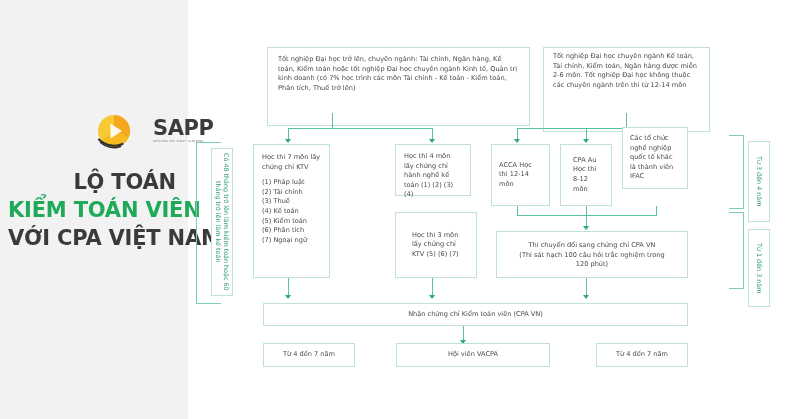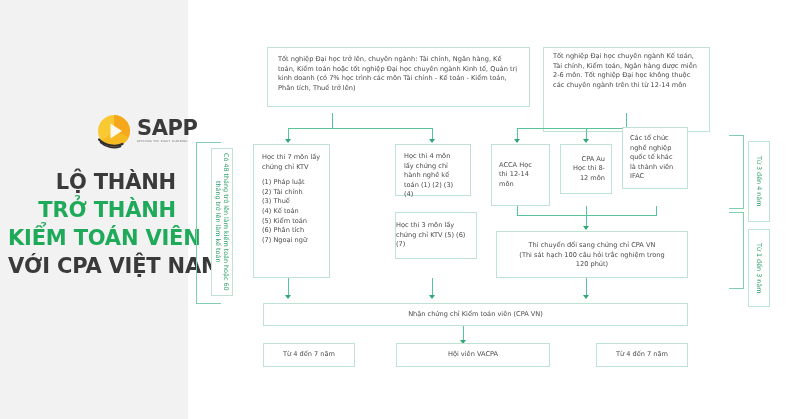--- a/index.html
+++ b/index.html
@@ -15,21 +15,21 @@
   .brand-panel{
     position:absolute;left:0;top:0;width:188px;height:419px;
     background:#f2f2f2;
   }
   .logo-wrap{
     position:absolute;left:95px;top:110px;width:95px;height:42px;
     display:flex;align-items:center;
   }
   .logo-mark{position:relative;width:38px;height:38px;flex:0 0 38px;}
   .logo-text{
-    margin-left:4px;display:flex;flex-direction:column;justify-content:center;
+    margin-left:20px;display:flex;flex-direction:column;justify-content:center;
     height:38px;
   }
   .logo-word{
     font-family:"DejaVu Sans","Liberation Sans",sans-serif;
     font-weight:bold;font-size:21px;letter-spacing:-0.4px;color:#3b3b3b;
     line-height:20px;
   }
   .logo-tag{
     font-size:2.6px;letter-spacing:0.35px;color:#6f6f6f;line-height:5px;
     margin-top:1px;white-space:nowrap;
@@ -113,30 +113,29 @@
           <path d="M5.5 30.5 C11 35.5 19 37 25.5 34.5" stroke="#2f2f2f" stroke-width="1.6" fill="none" stroke-linecap="round"></path>
         </svg>
       </div>
       <div class="logo-text">
         <div class="logo-word">SAPP</div>
         <div class="logo-tag">APPLYING THE RIGHT LEARNING</div>
       </div>
     </div>
 
     <div class="headline">
-      <div class="hl-dark">LỘ THÀNH</div>
-      <div class="hl-green">TRỞ THÀNH</div>
+      <div class="hl-dark">LỘ TOÁN</div>
       <div class="hl-green">KIỂM TOÁN VIÊN</div>
       <div class="hl-dark">VỚI CPA VIỆT NAM</div>
     </div>
   </div>
 
   <div class="fc">
 
-    <div class="box" style="left:79px;top:47px;width:263px;height:60px;padding:7px 10px;">Tốt nghiệp Đại học trở lên, chuyên ngành: Tài chính, Ngân hàng, Kế toán, Kiểm toán hoặc tốt nghiệp Đại học chuyên ngành Kinh tế, Quản trị kinh doanh (có 7% học trình các môn Tài chính - Kế toán - Kiểm toán, Phân tích, Thuế trở lên)</div>
+    <div class="box" style="left:79px;top:47px;width:263px;height:79px;padding:7px 10px;">Tốt nghiệp Đại học trở lên, chuyên ngành: Tài chính, Ngân hàng, Kế toán, Kiểm toán hoặc tốt nghiệp Đại học chuyên ngành Kinh tế, Quản trị kinh doanh (có 7% học trình các môn Tài chính - Kế toán - Kiểm toán, Phân tích, Thuế trở lên)</div>
 
     <div class="box" style="left:355px;top:47px;width:167px;height:85px;padding:4px 9px;">Tốt nghiệp Đại học chuyên ngành Kế toán, Tài chính, Kiểm toán, Ngân hàng được miễn 2-6 môn. Tốt nghiệp Đại học không thuộc các chuyên ngành trên thi từ 12-14 môn</div>
 
     <div class="line vl" style="left:144px;top:113px;height:16px;"></div>
 
     <div class="line hl" style="left:100px;top:128px;width:145px;"></div>
 
     <div class="line vl" style="left:100px;top:128px;height:14px;"></div>
     <div class="arrow" style="left:97px;top:139px;"></div>
 
@@ -166,25 +165,25 @@
         <li>(3) Thuế</li>
         <li>(4) Kế toán</li>
         <li>(5) Kiểm toán</li>
         <li>(6) Phân tích</li>
         <li>(7) Ngoại ngữ</li>
       </ul>
     </div>
 
     <div class="box" style="left:207px;top:144px;width:76px;height:52px;padding:7px 8px;">Học thi 4 môn lấy chứng chỉ hành nghề kế toán (1) (2) (3) (4)</div>
 
-    <div class="box mid" style="left:207px;top:212px;width:82px;height:47px;padding:7px 0;">Học thi 3 môn lấy chứng chỉ KTV (5) (6) (7)</div>
+    <div class="box mid" style="left:207px;top:212px;width:82px;height:66px;padding:7px 16px;">Học thi 3 môn lấy chứng chỉ KTV (5) (6) (7)</div>
 
     <div class="box mid" style="left:303px;top:144px;width:59px;height:62px;padding:6px 7px;">ACCA Học thi 12-14 môn</div>
 
-    <div class="box mid" style="left:372px;top:144px;width:52px;height:50px;padding:6px 6px;text-align:right;">CPA Au Học thi 8-12 môn</div>
+    <div class="box mid" style="left:372px;top:144px;width:52px;height:62px;padding:6px 12px;">CPA Au Học thi 8-12 môn</div>
 
     <div class="box mid" style="left:434px;top:127px;width:66px;height:62px;padding:6px 7px;">Các tổ chức nghề nghiệp quốc tế khác là thành viên IFAC</div>
 
     <div class="line vl" style="left:329px;top:206px;height:10px;"></div>
     <div class="line vl" style="left:398px;top:206px;height:10px;"></div>
     <div class="line vl" style="left:468px;top:206px;height:10px;"></div>
     <div class="line hl" style="left:329px;top:215px;width:140px;"></div>
     <div class="line vl" style="left:398px;top:215px;height:14px;"></div>
     <div class="arrow" style="left:395px;top:226px;"></div>
 

